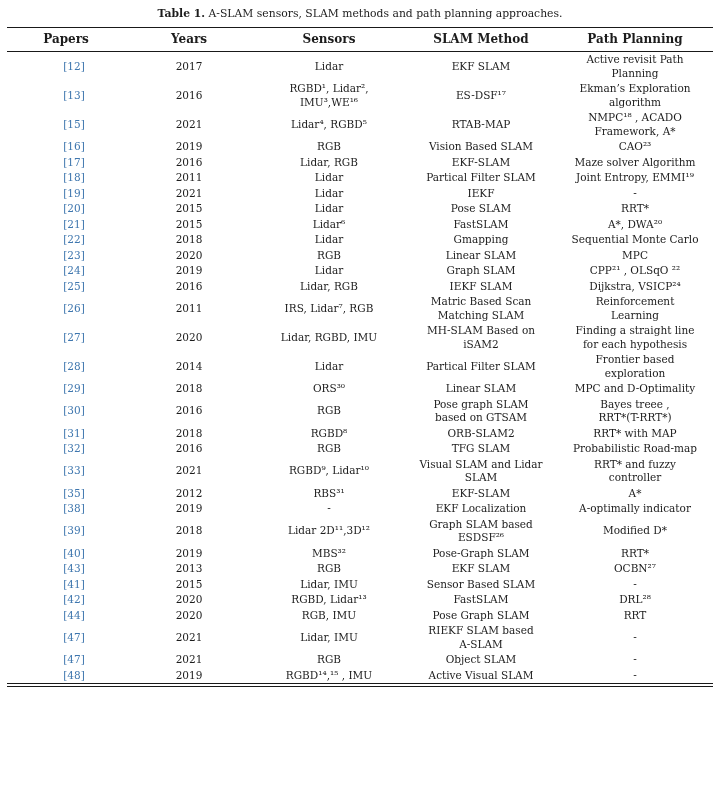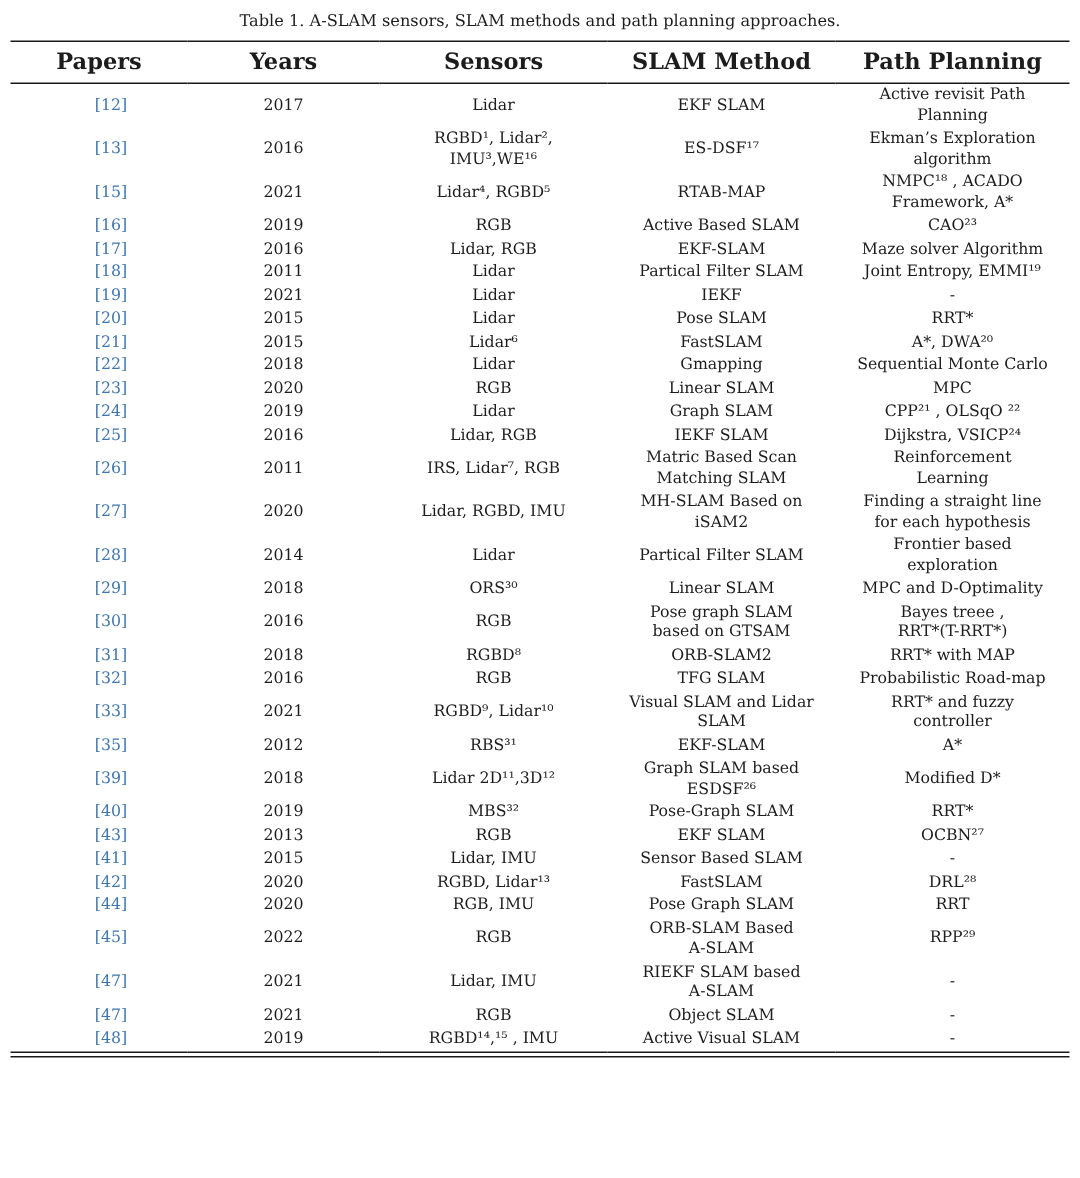--- a/index.html
+++ b/index.html
@@ -9,34 +9,34 @@
     font-family: "DejaVu Serif", "Liberation Serif", serif;
     color: #1c1c1c;
     overflow: hidden;
   }
   .caption {
     text-align: center;
     font-size: 10.8px;
     margin-top: 7px;
     line-height: 14px;
   }
-  .cap-label { font-weight: normal; }
+  .cap-label { font-weight: bold; }
   .tablewrap {
     width: 706px;
     margin: 6px auto 0;
   }
   table {
     width: 100%;
     border-collapse: collapse;
     table-layout: fixed;
     border-bottom: 1.6px solid #191919;
   }
   thead th {
     font-weight: bold;
-    font-size: 15px;
+    font-size: 12px;
     padding: 4px 2px 5px;
     border-top: 1.6px solid #191919;
     border-bottom: 1px solid #191919;
     text-align: center;
   }
   td {
     font-size: 10.5px;
     line-height: 13.5px;
     padding: 1px 2px;
     text-align: center;
@@ -103,21 +103,21 @@
             <td class="col-year">2021</td>
             <td class="col-sensors">Lidar⁴, RGBD⁵</td>
             <td class="col-slam">RTAB-MAP</td>
             <td class="col-path">NMPC¹⁸ , ACADO
 Framework, A*</td>
           </tr>
           <tr>
             <td class="col-paper"><span class="cite">[16]</span></td>
             <td class="col-year">2019</td>
             <td class="col-sensors">RGB</td>
-            <td class="col-slam">Active Based SLAM</td>
+            <td class="col-slam">Vision Based SLAM</td>
             <td class="col-path">CAO²³</td>
           </tr>
           <tr>
             <td class="col-paper"><span class="cite">[17]</span></td>
             <td class="col-year">2016</td>
             <td class="col-sensors">Lidar, RGB</td>
             <td class="col-slam">EKF-SLAM</td>
             <td class="col-path">Maze solver Algorithm</td>
           </tr>
           <tr>
@@ -242,20 +242,27 @@
 controller</td>
           </tr>
           <tr>
             <td class="col-paper"><span class="cite">[35]</span></td>
             <td class="col-year">2012</td>
             <td class="col-sensors">RBS³¹</td>
             <td class="col-slam">EKF-SLAM</td>
             <td class="col-path">A*</td>
           </tr>
           <tr>
+            <td class="col-paper"><span class="cite">[38]</span></td>
+            <td class="col-year">2019</td>
+            <td class="col-sensors">-</td>
+            <td class="col-slam">EKF Localization</td>
+            <td class="col-path">A-optimally indicator</td>
+          </tr>
+          <tr>
             <td class="col-paper"><span class="cite">[39]</span></td>
             <td class="col-year">2018</td>
             <td class="col-sensors">Lidar 2D¹¹,3D¹²</td>
             <td class="col-slam">Graph SLAM based
 ESDSF²⁶</td>
             <td class="col-path">Modified D*</td>
           </tr>
           <tr>
             <td class="col-paper"><span class="cite">[40]</span></td>
             <td class="col-year">2019</td>
@@ -285,28 +292,20 @@
             <td class="col-path">DRL²⁸</td>
           </tr>
           <tr>
             <td class="col-paper"><span class="cite">[44]</span></td>
             <td class="col-year">2020</td>
             <td class="col-sensors">RGB, IMU</td>
             <td class="col-slam">Pose Graph SLAM</td>
             <td class="col-path">RRT</td>
           </tr>
           <tr>
-            <td class="col-paper"><span class="cite">[45]</span></td>
-            <td class="col-year">2022</td>
-            <td class="col-sensors">RGB</td>
-            <td class="col-slam">ORB-SLAM Based
-A-SLAM</td>
-            <td class="col-path">RPP²⁹</td>
-          </tr>
-          <tr>
             <td class="col-paper"><span class="cite">[47]</span></td>
             <td class="col-year">2021</td>
             <td class="col-sensors">Lidar, IMU</td>
             <td class="col-slam">RIEKF SLAM based
 A-SLAM</td>
             <td class="col-path">-</td>
           </tr>
           <tr>
             <td class="col-paper"><span class="cite">[47]</span></td>
             <td class="col-year">2021</td>

